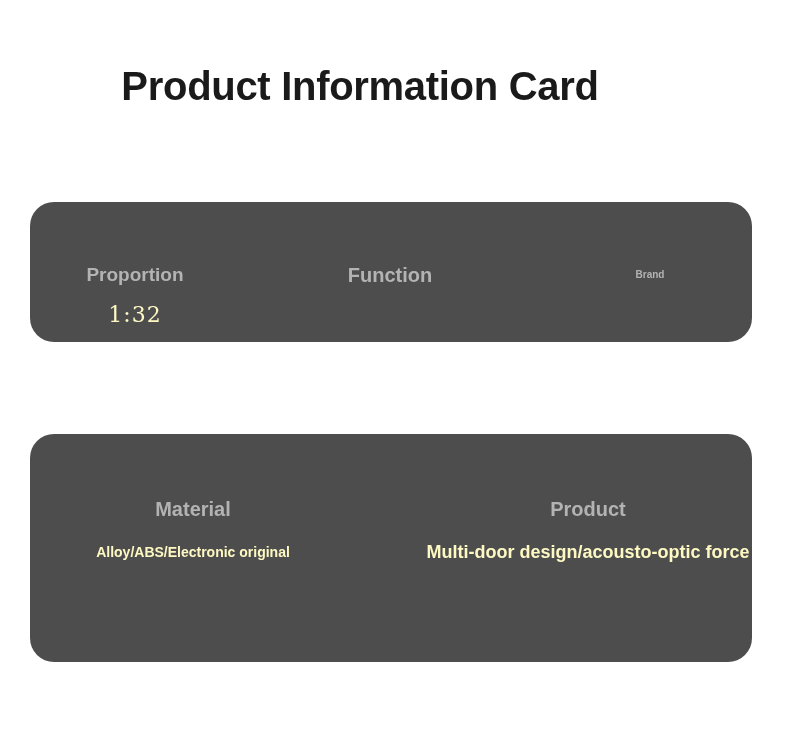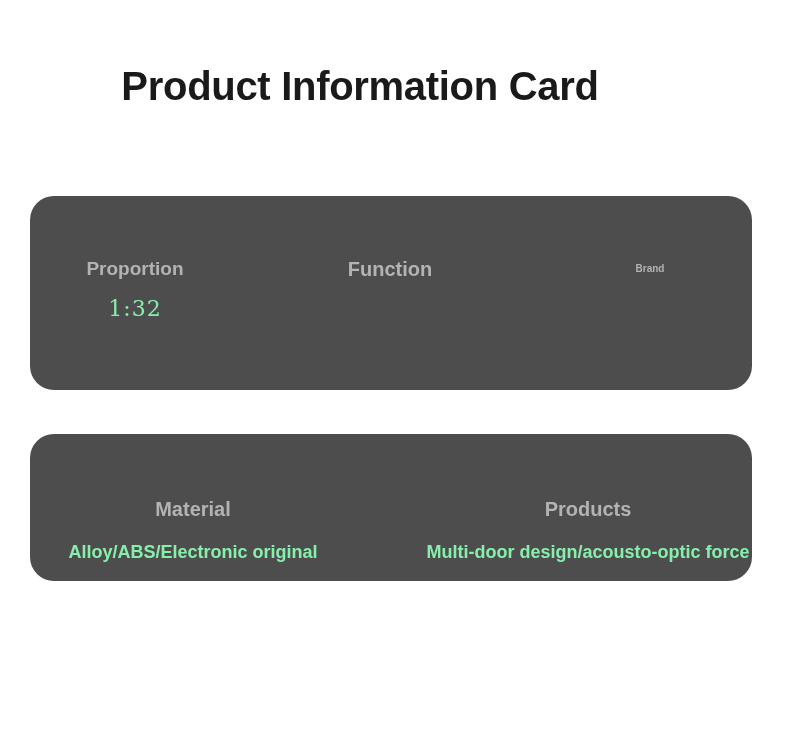--- a/index.html
+++ b/index.html
@@ -39,26 +39,26 @@
 
   
   .card {
     position: absolute;
     left: 30px;
     width: 722px;
     background: #4d4d4d;
     border-radius: 24px;
   }
   .card-one {
-    top: 196px;
-    height: 194px;
+    top: 202px;
+    height: 140px;
   }
   .card-two {
     top: 434px;
-    height: 147px;
+    height: 228px;
   }
 
   .card-inner {
     position: relative;
     width: 100%;
     height: 100%;
   }
 
   
   .field {
@@ -69,42 +69,42 @@
   }
   .field-label {
     font-family: "Liberation Sans", sans-serif;
     font-weight: bold;
     color: #b3b3b3;
     line-height: 22px;
   }
   .field-value {
     font-family: "Liberation Sans", sans-serif;
     font-weight: bold;
-    color: #86efac;
+    color: #fef9c3;
     line-height: 26px;
   }
 
   
   .col-proportion .field-label {
     font-size: 19px;
   }
   .col-proportion .field-value {
     font-size: 22px;
     font-weight: normal;
     font-family: "DejaVu Serif", serif;
     letter-spacing: 1px;
   }
   .col-products .field-label { font-size: 20px; }
   .col-products .field-value { font-size: 21px; }
 
   .col-brand .field-label { font-size: 10px; }
   .col-brand .field-value { font-size: 21px; }
 
   .col-material .field-label { font-size: 20px; }
-  .col-material .field-value { font-size: 18px; }
+  .col-material .field-value { font-size: 14px; }
 
   .col-function .field-label { font-size: 20px; }
   .col-function .field-value { font-size: 18px; }
 
   
   .lbl-row { top: 62px; }
   .val-row { top: 100px; }
 
   .lbl-row-2 { top: 64px; }
   .val-row-2 { top: 105px; }
@@ -148,21 +148,21 @@
     <div class="card-inner">
 
       <div class="field col-material x-material lbl-row-2">
         <span class="field-label">Material</span>
       </div>
       <div class="field col-material x-material val-row-2">
         <span class="field-value">Alloy/ABS/Electronic original</span>
       </div>
 
       <div class="field col-function x-function lbl-row-2">
-        <span class="field-label">Products</span>
+        <span class="field-label">Product</span>
       </div>
       <div class="field col-function x-function val-row-2">
         <span class="field-value">Multi-door design/acousto-optic force</span>
       </div>
 
     </div>
   </div>
 
 </div>
 

